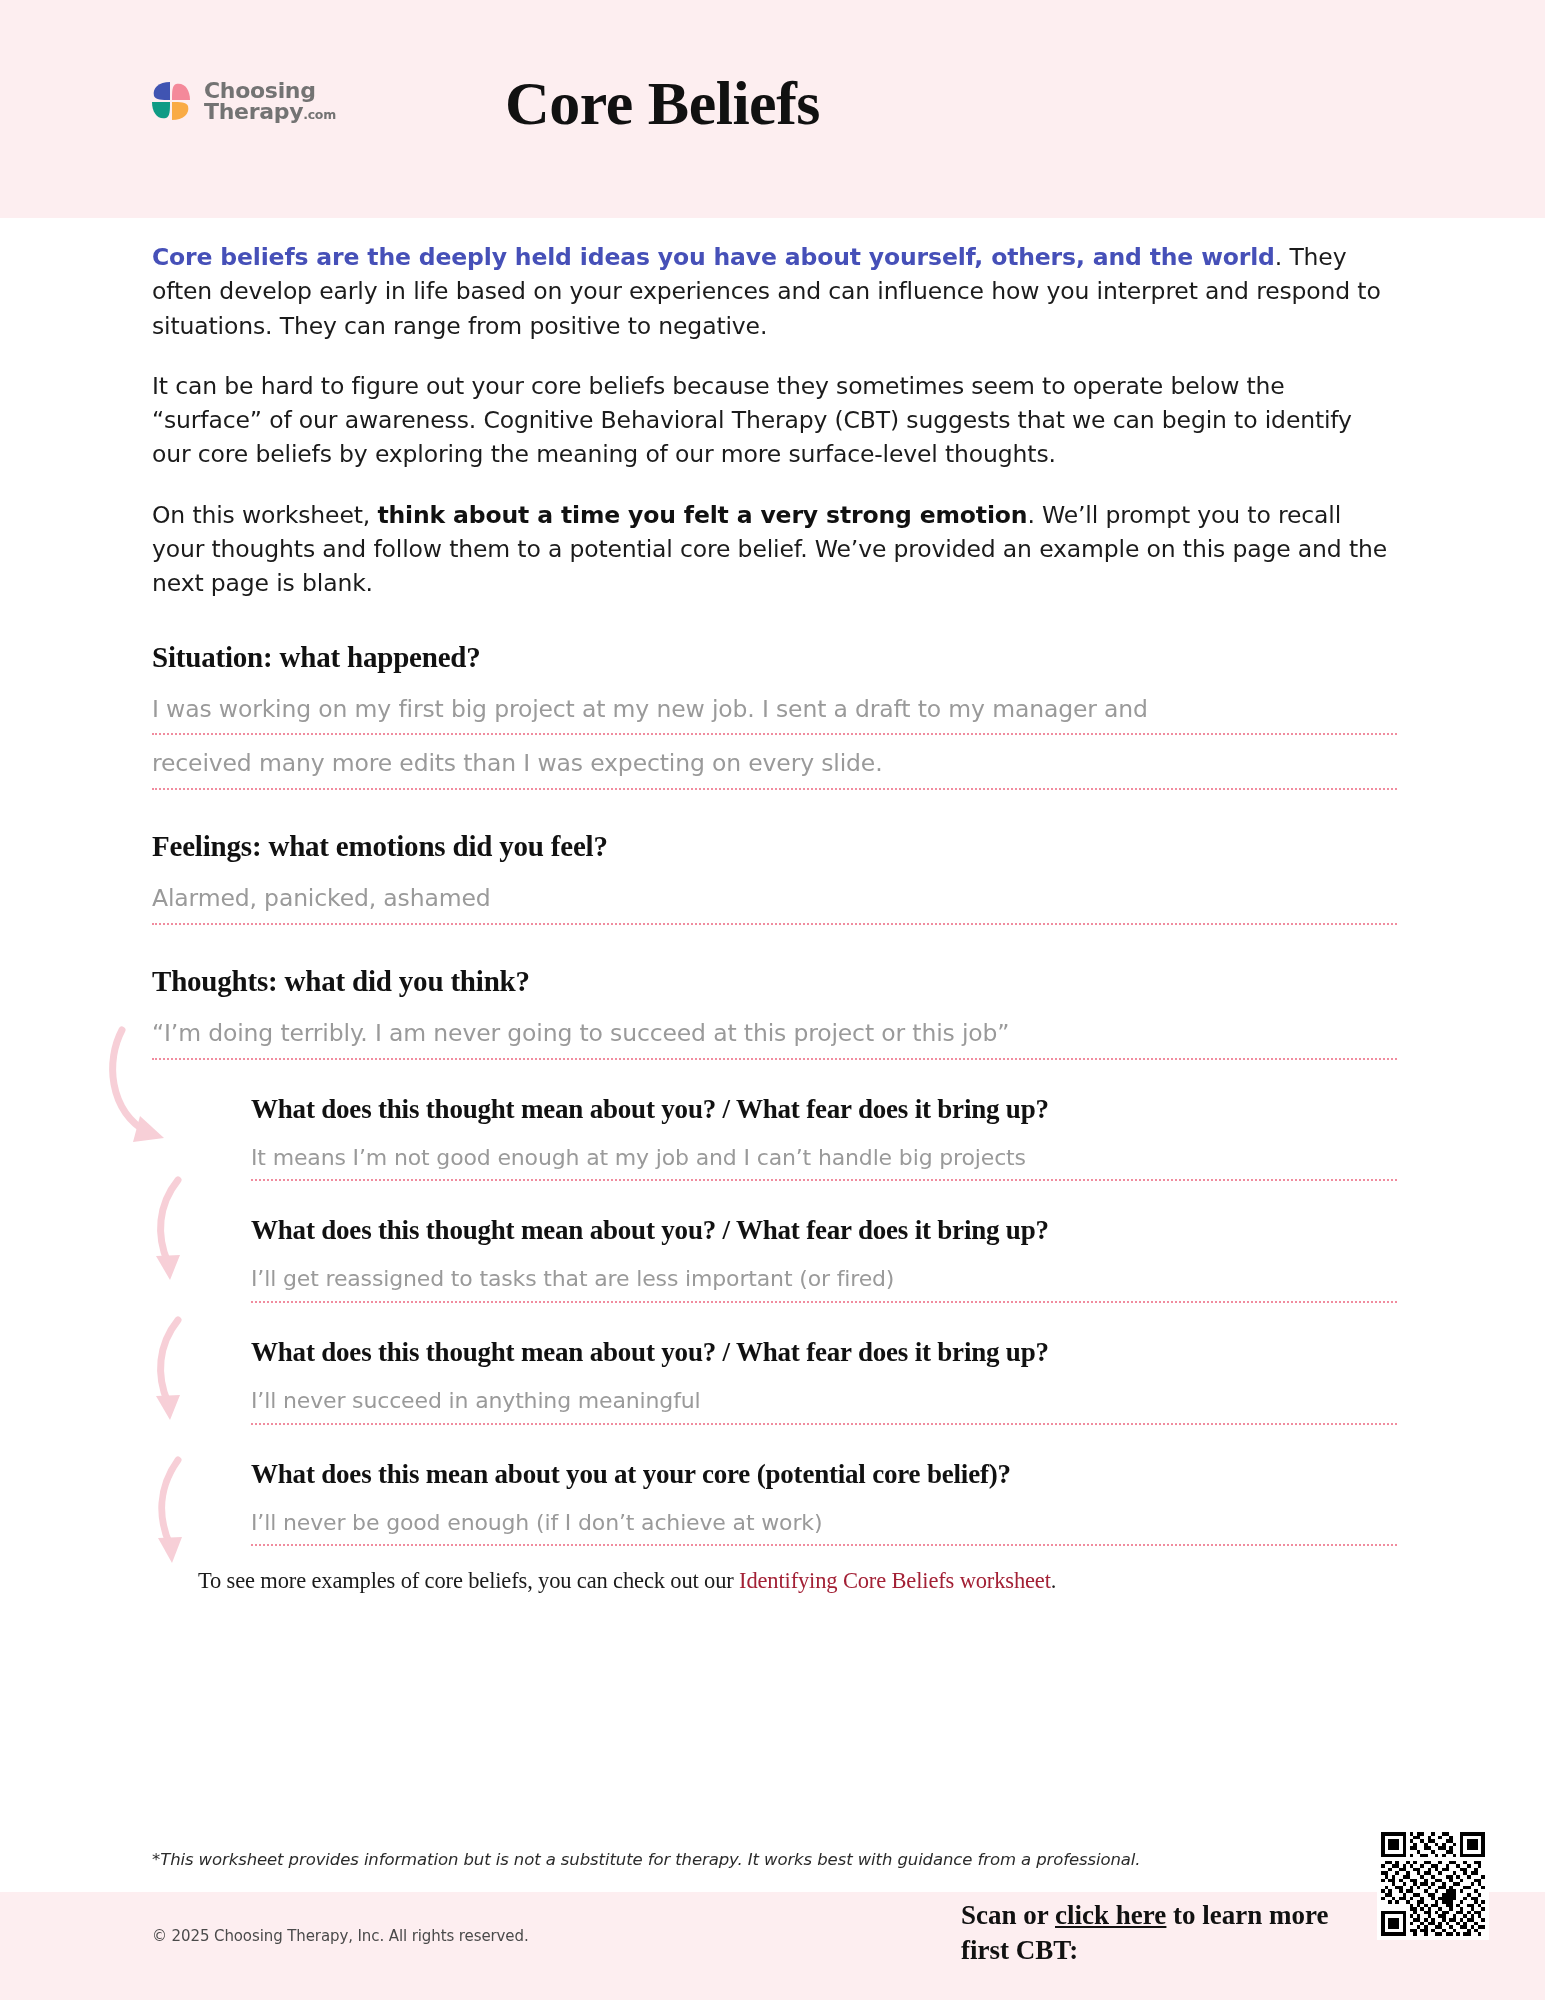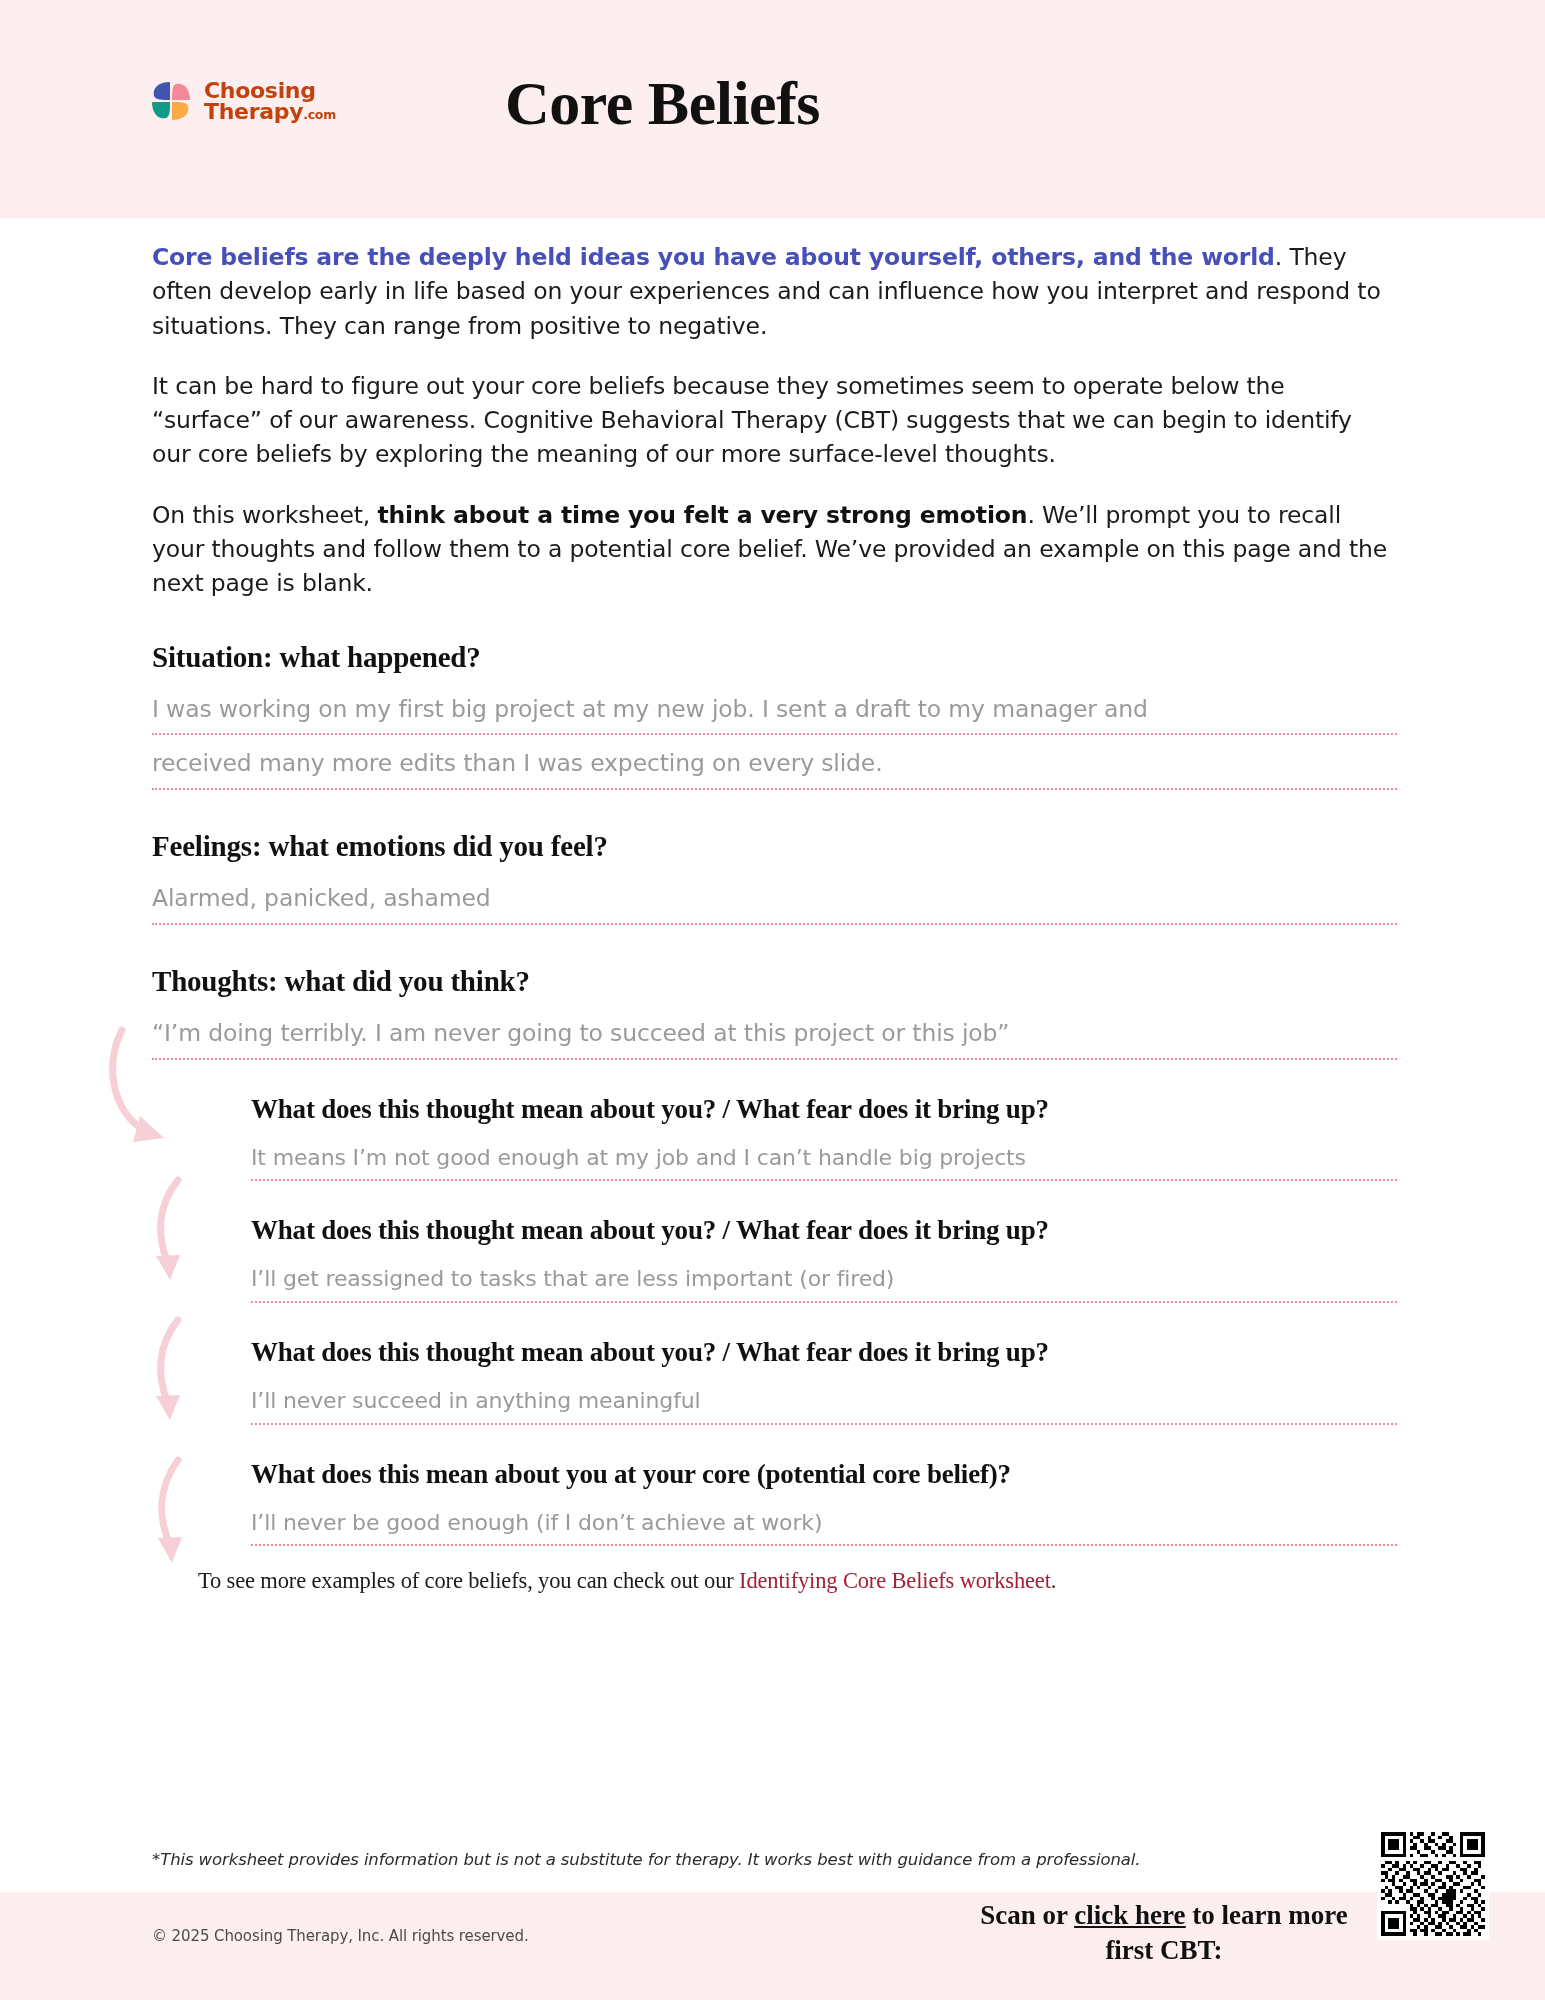--- a/index.html
+++ b/index.html
@@ -46,21 +46,21 @@
   .logo-mark {
     width: 46px;
     height: 46px;
     position: relative;
     flex: none;
   }
 
   .logo-text {
     line-height: 0.96;
     font-family: "DejaVu Sans", sans-serif;
-    color: #c2410c;
+    color: #737373;
   }
   .logo-line1 {
     font-size: 22px;
     font-weight: 600;
     letter-spacing: -0.3px;
     display: block;
   }
   .logo-line2 {
     font-size: 22px;
     font-weight: 600;
@@ -199,24 +199,24 @@
     left: 152px;
     top: 1927px;
     font-family: "DejaVu Sans", sans-serif;
     font-size: 15px;
     color: #4a4a4a;
     letter-spacing: -0.1px;
   }
 
   .scan-block {
     position: absolute;
-    right: 171px;
+    right: 164px;
     top: 1898px;
     width: 420px;
-    text-align: center;
+    text-align: left;
     font-family: "Liberation Serif", serif;
     font-weight: bold;
     font-size: 27px;
     line-height: 1.28;
     color: #111111;
   }
   .scan-block u { text-decoration: underline; }
 
   .qr {
     position: absolute;

